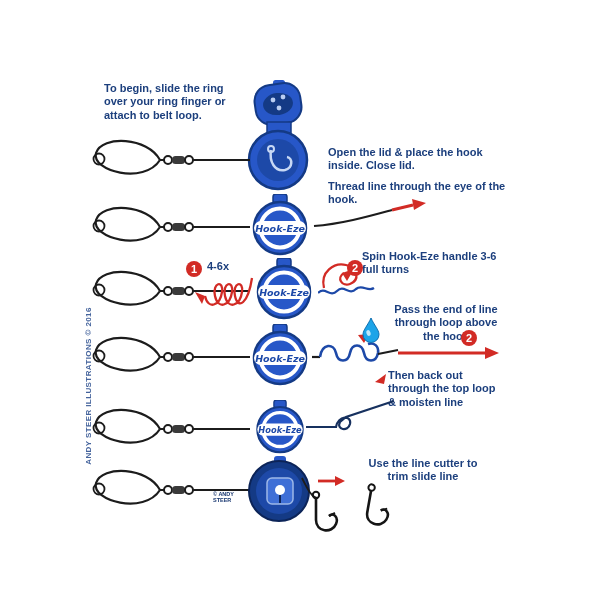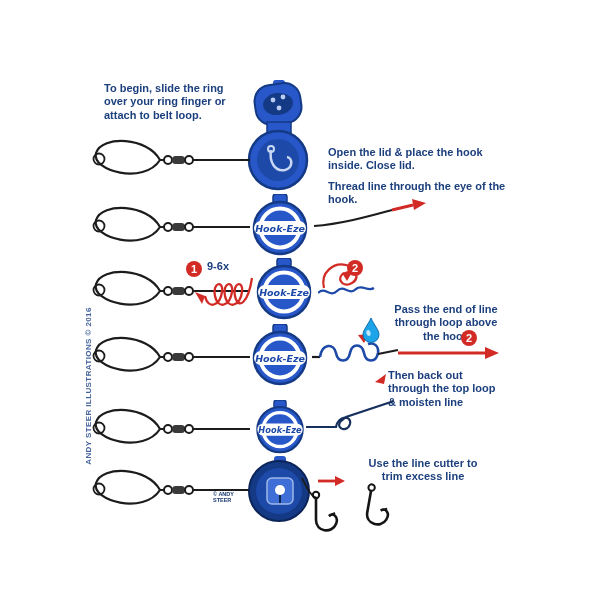--- a/index.html
+++ b/index.html
@@ -87,39 +87,40 @@
   </svg>
 
   <div class="txt" style="left:328px;top:180px;width:192px">Thread line through the eye of the hook.</div>
   <div class="txt" style="left:328px;top:146px;width:168px">Open the lid &amp; place the hook inside. Close lid.</div>
 
   <svg class="abs" style="left:90px;top:266px" width="160" height="50" viewBox="0 0 160 50">
       <use href="#lineloop"></use>
     </svg>
 
   <div class="badge" style="left:186px;top:261px">1</div>
-  <div class="txt" style="left:207px;top:260px;width:40px">9-6x</div>
+  <div class="txt" style="left:207px;top:260px;width:40px">4-6x</div>
 
   <svg class="abs" style="left:192px;top:270px" width="62" height="46" viewBox="0 0 62 46">
     <path d="M60,8 C56,34 46,40 43,26 C40,12 52,10 50,22 C48,36 36,40 33,26 C30,12 42,10 40,22 C38,36 26,40 23,26 C20,12 32,10 30,22 C28,36 16,40 13,26" fill="none" stroke="#d22b25" stroke-width="2.3"></path>
     <polygon points="13,26 3,22 10,34" fill="#d22b25"></polygon>
   </svg>
 
   <svg class="abs" style="left:252px;top:258px" width="64" height="62" viewBox="0 0 64 62">
     <use href="#discbody"></use>
     <text x="32" y="37.5" text-anchor="middle" class="disclabel">Hook-Eze</text>
   </svg>
 
   <svg class="abs" style="left:318px;top:260px" width="70" height="52" viewBox="0 0 70 52">
     <path d="M6,28 C2,12 16,2 28,5 C40,8 42,20 32,24 C24,27 18,18 26,13" fill="none" stroke="#d22b25" stroke-width="2.3"></path>
     <polygon points="24,13 36,9 29,21" fill="#d22b25"></polygon>
     <path d="M0,33 C7,26 12,38 19,31 C26,24 31,36 38,29 C44,24 50,32 56,28" fill="none" stroke="#1d49a8" stroke-width="2.3"></path>
   </svg>
   <div class="badge" style="left:347px;top:260px">2</div>
 
+  <div class="txt" style="left:362px;top:250px;width:145px">Spin Hook-Eze handle 3-6 full turns</div>
 
   <div class="txt center" style="left:390px;top:303px;width:112px">Pass the end of line through loop above the hook</div>
 
   <svg class="abs" style="left:90px;top:332px" width="160" height="50" viewBox="0 0 160 50">
       <use href="#lineloop"></use>
     </svg>
 
   <svg class="abs" style="left:248px;top:324px" width="64" height="62" viewBox="0 0 64 62">
     <use href="#discbody"></use>
     <text x="32" y="37.5" text-anchor="middle" class="disclabel">Hook-Eze</text>
@@ -155,21 +156,21 @@
   <svg class="abs" style="left:252px;top:400px" width="56" height="54" viewBox="0 0 64 62">
     <use href="#discbody"></use>
     <text x="32" y="37.5" text-anchor="middle" class="disclabel">Hook-Eze</text>
   </svg>
 
   <svg class="abs" style="left:306px;top:396px" width="92" height="38" viewBox="0 0 92 38">
     <path d="M0,31 L30,31 C32,19 46,19 44,28 C42,36 30,34 34,26 L40,21 L88,5" fill="none" stroke="#17315f" stroke-width="2.2"></path>
   </svg>
 
 
-  <div class="txt center" style="left:360px;top:457px;width:126px">Use the line cutter to trim excess line</div>
+  <div class="txt center" style="left:360px;top:457px;width:126px">Use the line cutter to trim slide line</div>
 
   <svg class="abs" style="left:90px;top:465px" width="160" height="50" viewBox="0 0 160 50">
       <use href="#lineloop"></use>
     </svg>
 
   <div class="copyright" style="left:213px;top:491px;width:34px">© ANDY STEER</div>
 
   <svg class="abs" style="left:246px;top:456px" width="68" height="68" viewBox="0 0 68 68">
     <rect x="28" y="0" width="12" height="8" rx="3" fill="#2757c8"></rect>
     <circle cx="33" cy="35" r="30" fill="#143a85" stroke="#0c2458" stroke-width="2"></circle>

